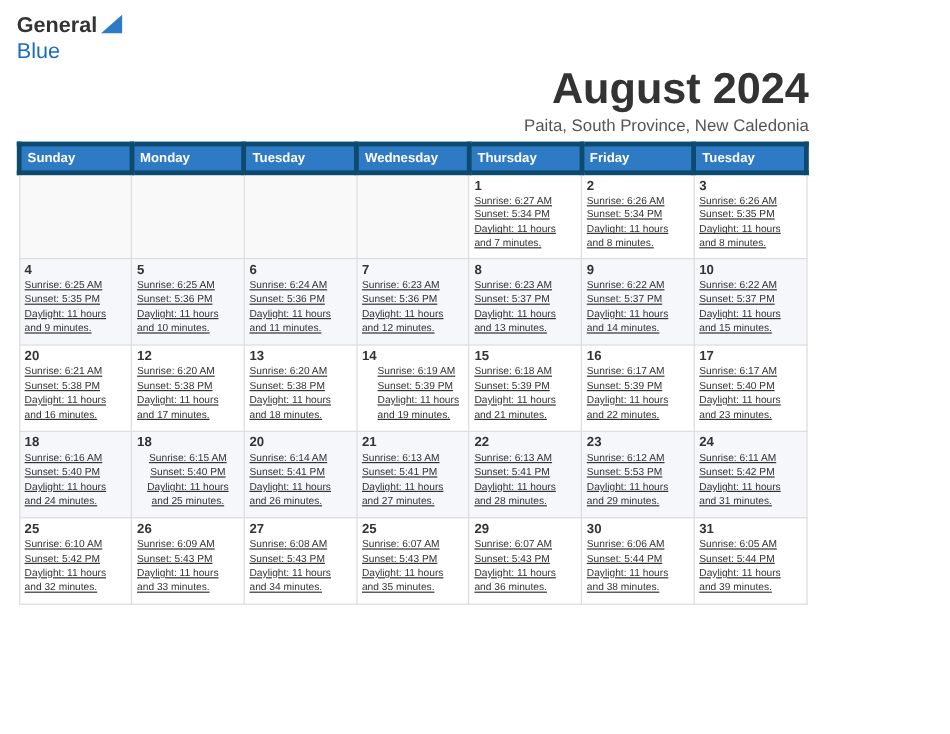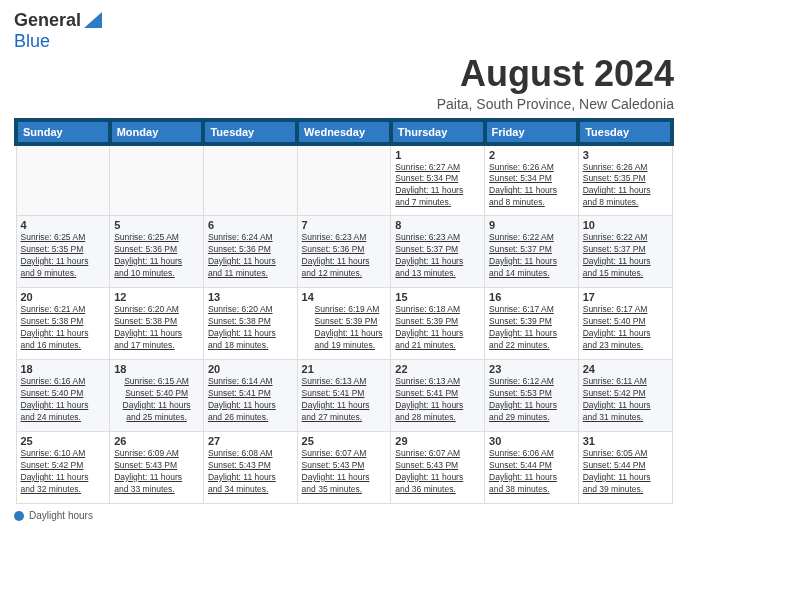--- a/index.html
+++ b/index.html
@@ -380,17 +380,13 @@
             <span class="day-number">31</span>
             <div class="day-info" style="white-space: pre-line;">Sunrise: 6:05 AM
 Sunset: 5:44 PM
 Daylight: 11 hours
 and 39 minutes.</div>
           </td>
         </tr>
       </tbody>
   </table>
 
-  <div class="footer">
-    <span class="footer-dot"></span>
-    <span>Daylight hours</span>
-  </div>
 </div>
 
 </body></html>

